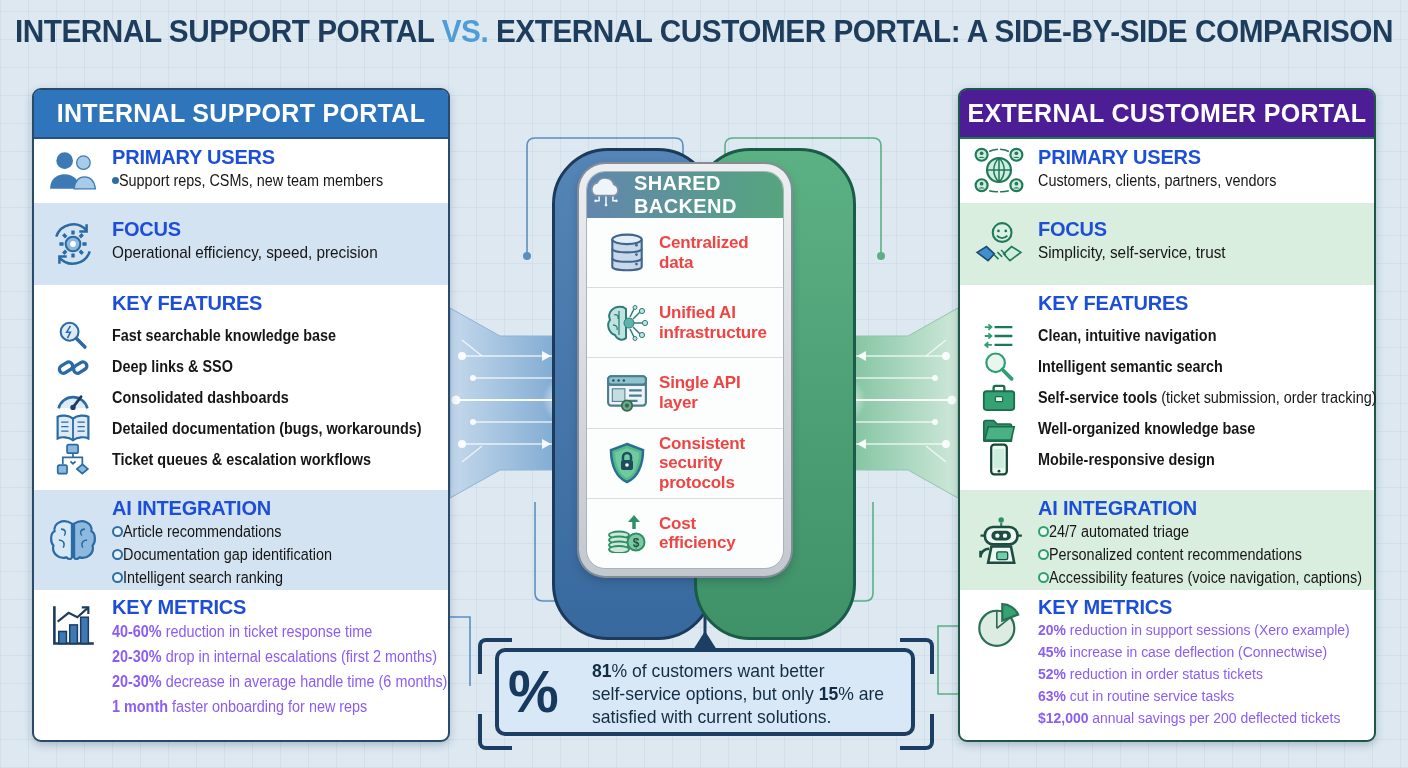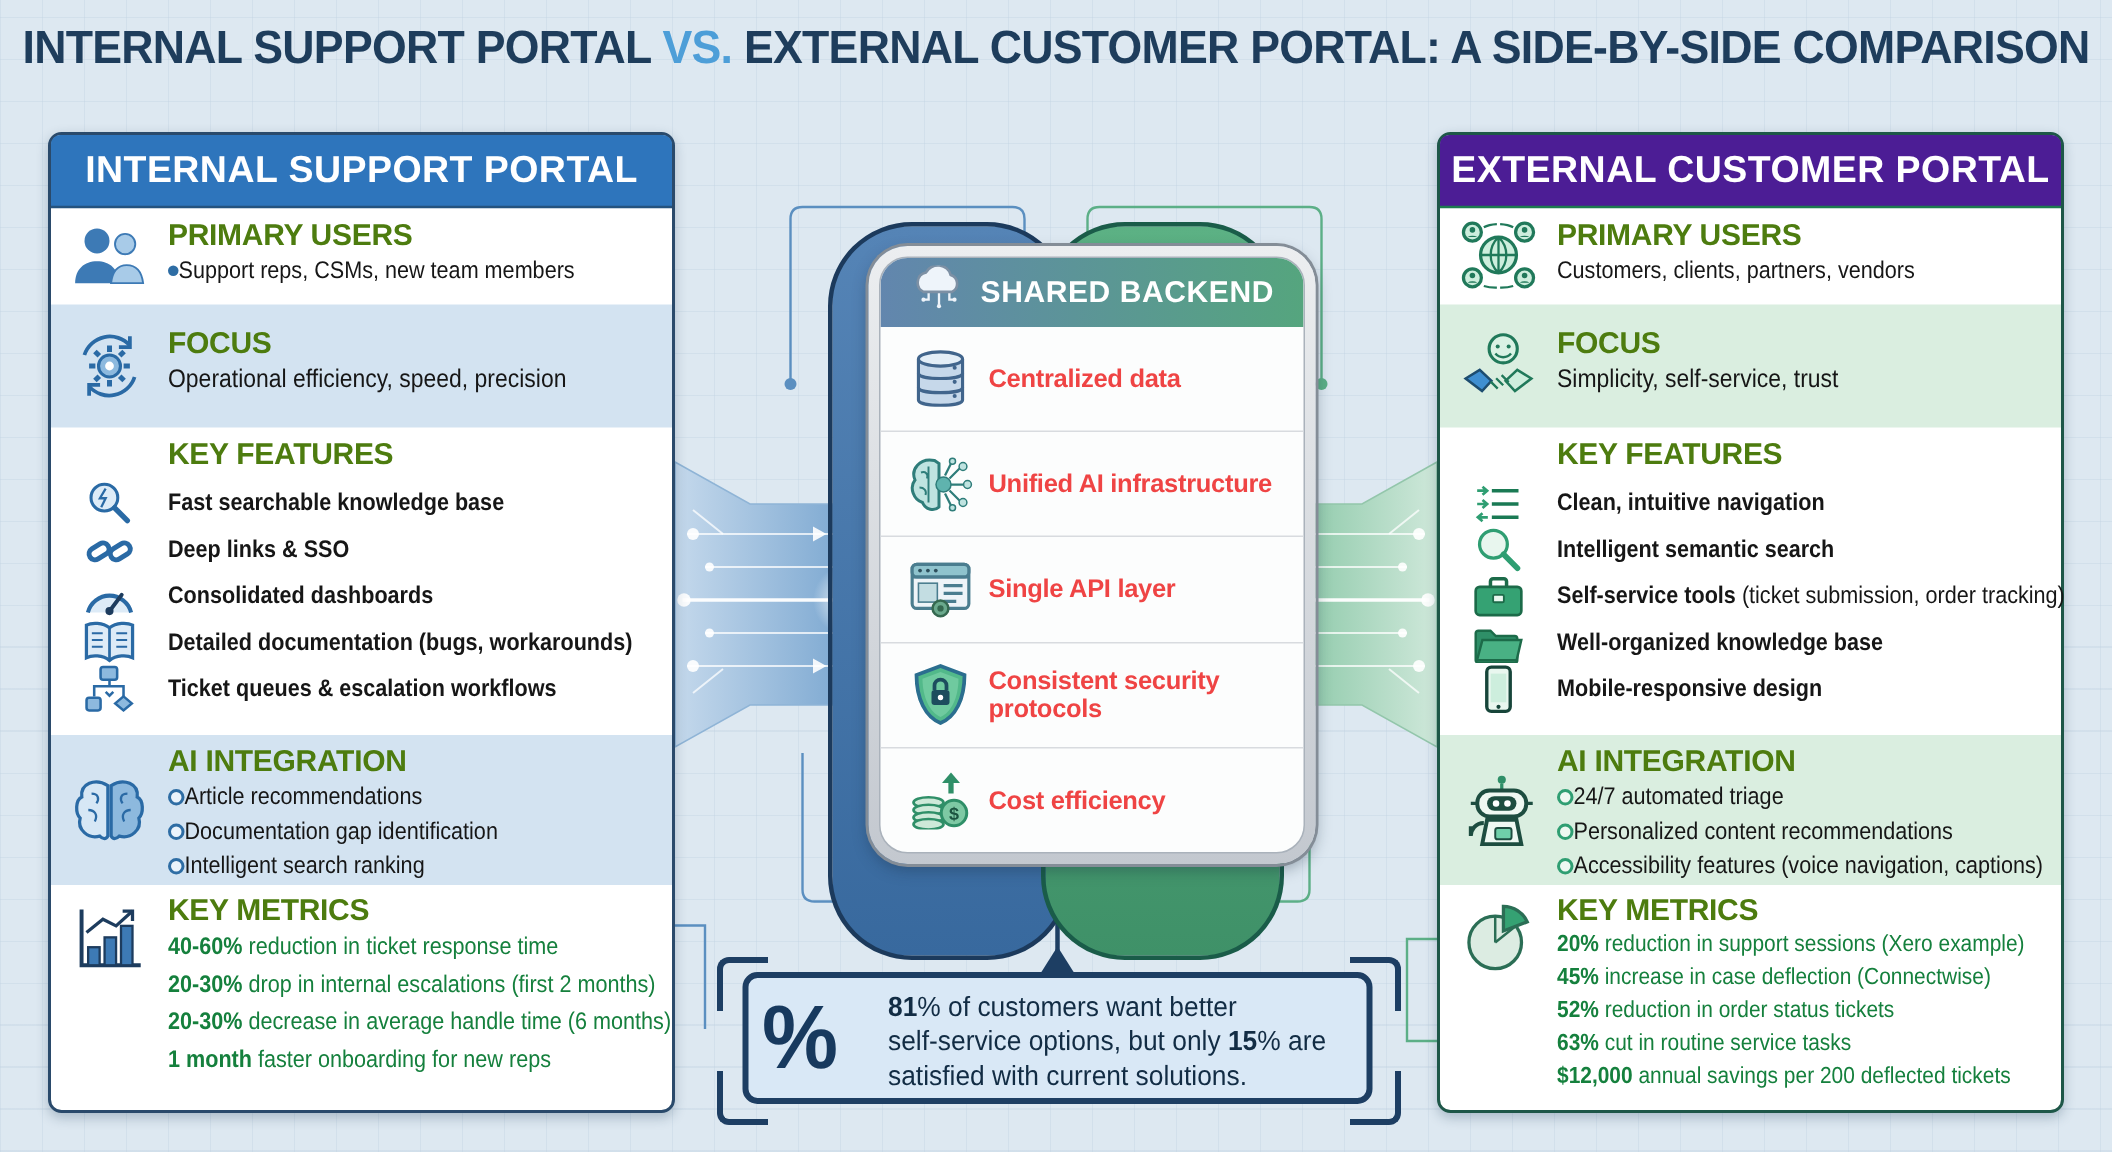--- a/index.html
+++ b/index.html
@@ -32,39 +32,39 @@
   .s4{top:400px;height:100px;}
   .s5{top:500px;height:150px;}
   .card.l .s2,.card.l .s4{background:#d3e3f1;}
   .card.r .s2,.card.r .s4{background:#daeee0;}
   .sicon{width:78px;flex:none;display:flex;align-items:center;justify-content:center;}
   .sbody{flex:1;min-width:0;}
   .s1 .sbody{padding-top:9px;}
   .s2 .sbody{padding-top:15px;}
   .s4 .sbody{padding-top:7px;}
   .s5 .sbody{padding-top:6px;}
-  .st{font-size:20px;font-weight:700;color:#4d7c0f;letter-spacing:-.2px;}
+  .st{font-size:20px;font-weight:700;color:#1d4ed8;letter-spacing:-.2px;}
   .ln{font-size:16px;color:#161616;line-height:23px;}
   .sq{display:inline-block;transform:scaleX(.9);transform-origin:0 50%;white-space:nowrap;}
   .bl{display:flex;align-items:center;gap:0;line-height:21px;}
   .dot{width:7px;height:7px;border-radius:50%;background:#2e6da4;flex:none;}
   .ring{width:7px;height:7px;border-radius:50%;border:2px solid #2e6da4;background:#eaf3fb;flex:none;}
   .card.r .ring{border-color:#2f9e72;background:#eef8f1;}
   .frow{display:flex;align-items:center;height:31px;}
   .frow.t{height:33px;padding-top:2px;}
   .ficon{width:78px;flex:none;display:flex;align-items:center;justify-content:center;}
-  .mline{font-size:16px;line-height:25px;color:#15803d;}
+  .mline{font-size:16px;line-height:25px;color:#8b5cf6;}
   .card.r .mline{line-height:22px;font-size:15.5px;}
   b{font-weight:700;}
   
   .bdrop{position:absolute;top:148px;width:162px;height:492px;border-radius:56px;z-index:2;box-sizing:border-box;}
   .bdrop.b{left:552px;background:linear-gradient(180deg,#5584b6,#38699e);border:3px solid #1c3a5c;}
   .bdrop.g{left:694px;background:linear-gradient(180deg,#5cb184,#3f9168);border:3px solid #1a5c49;}
-  .cframe{position:absolute;left:579px;top:164px;width:260px;height:412px;border-radius:26px;z-index:3;
-    background:linear-gradient(180deg,#eceef0,#c3c8cf);box-shadow:0 0 0 2px #848d97,0 4px 10px rgba(20,40,60,.35);padding-left:38px;}
+  .cframe{position:absolute;left:579px;top:164px;width:212px;height:412px;border-radius:26px;z-index:3;
+    background:linear-gradient(180deg,#eceef0,#c3c8cf);box-shadow:0 0 0 2px #848d97,0 4px 10px rgba(20,40,60,.35);}
   .ccard{position:absolute;inset:7px;border-radius:19px;background:#fcfdfd;overflow:hidden;
     border:1px solid #aab2bb;display:flex;flex-direction:column;}
   .cchead{height:46px;flex:none;display:flex;align-items:center;justify-content:center;gap:9px;
     background:linear-gradient(90deg,#6286ae,#55a57e);color:#fff;font-size:20px;font-weight:700;letter-spacing:.4px;}
   .crow{flex:1;display:flex;align-items:center;padding:0 8px 0 12px;}
   .crow + .crow{border-top:1px solid #d8dbdf;}
   .cicon{width:56px;flex:none;display:flex;align-items:center;justify-content:center;}
   .clabel{font-size:17px;font-weight:700;color:#ef4444;line-height:1.15;letter-spacing:-.2px;padding-left:4px;}
   
   .statbox{position:absolute;left:495px;top:648px;width:420px;height:88px;z-index:4;box-sizing:border-box;

